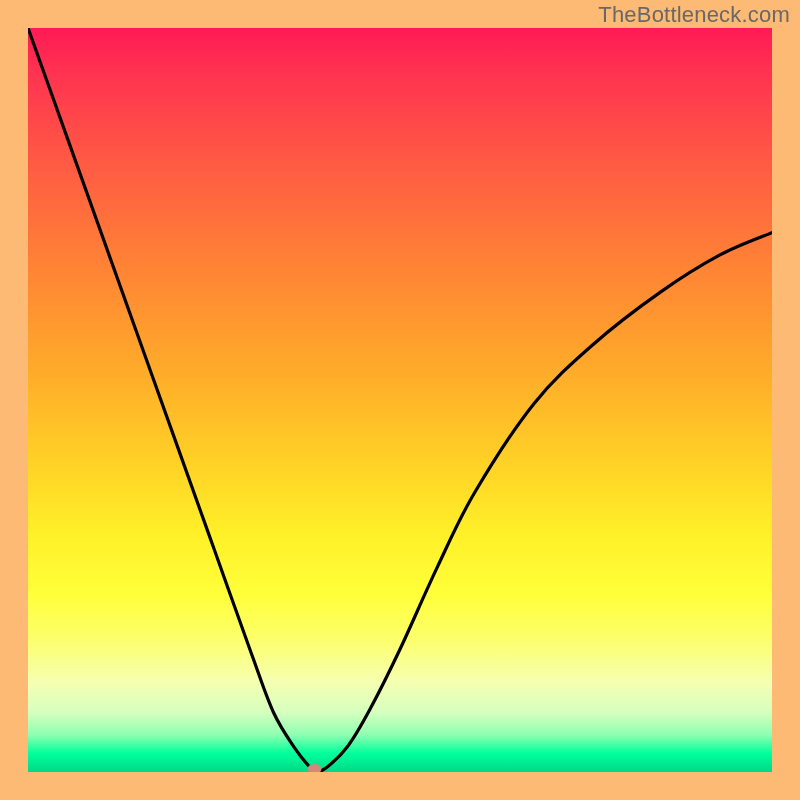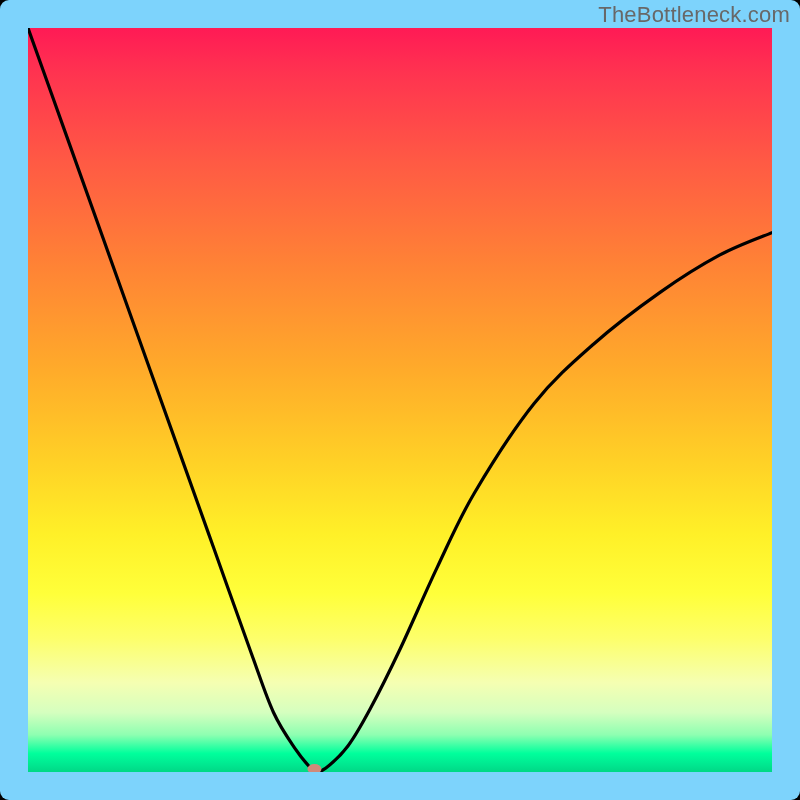--- a/index.html
+++ b/index.html
@@ -10,22 +10,21 @@
     overflow: hidden;
     background: #000;
     font-family: Arial, Helvetica, sans-serif;
   }
   .frame {
     position: absolute;
     top: 0;
     left: 0;
     width: 800px;
     height: 800px;
-    background: #7dd3fc;
-    border-radius: 9px;
+    background: #fdba74;
   }
   .plot-area {
     position: absolute;
     top: 28px;
     left: 28px;
     width: 744px;
     height: 744px;
     overflow: hidden;
   }
   .gradient {

